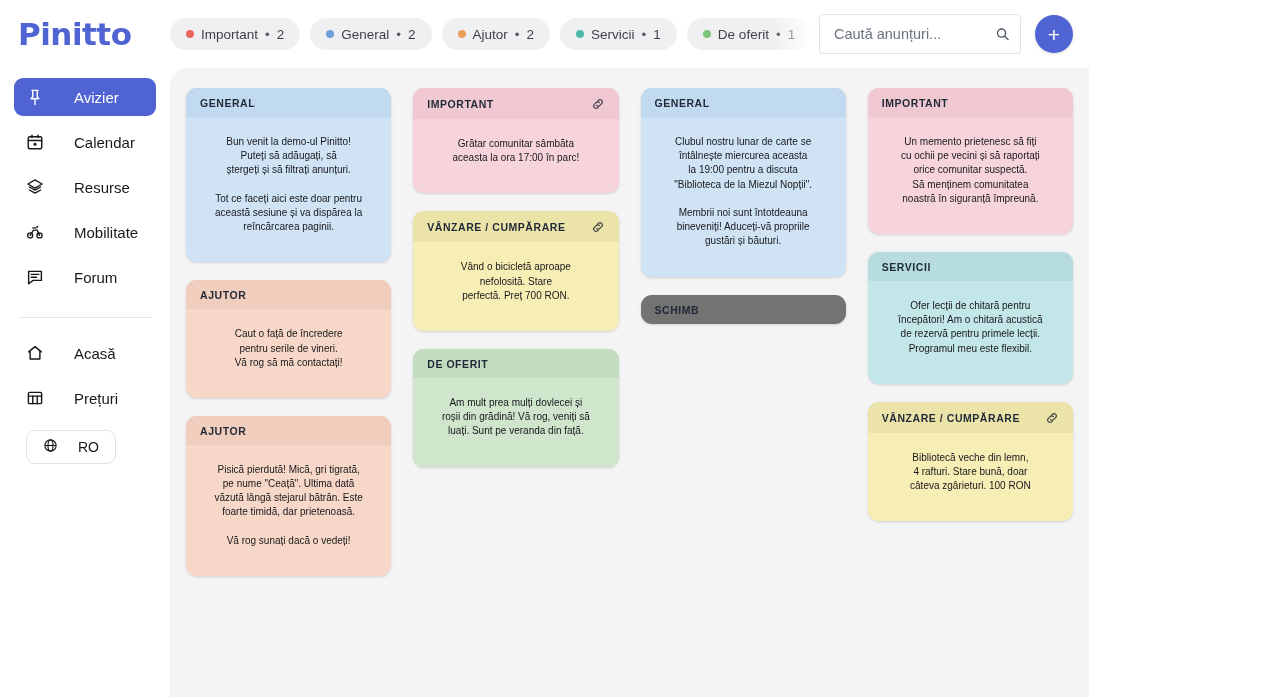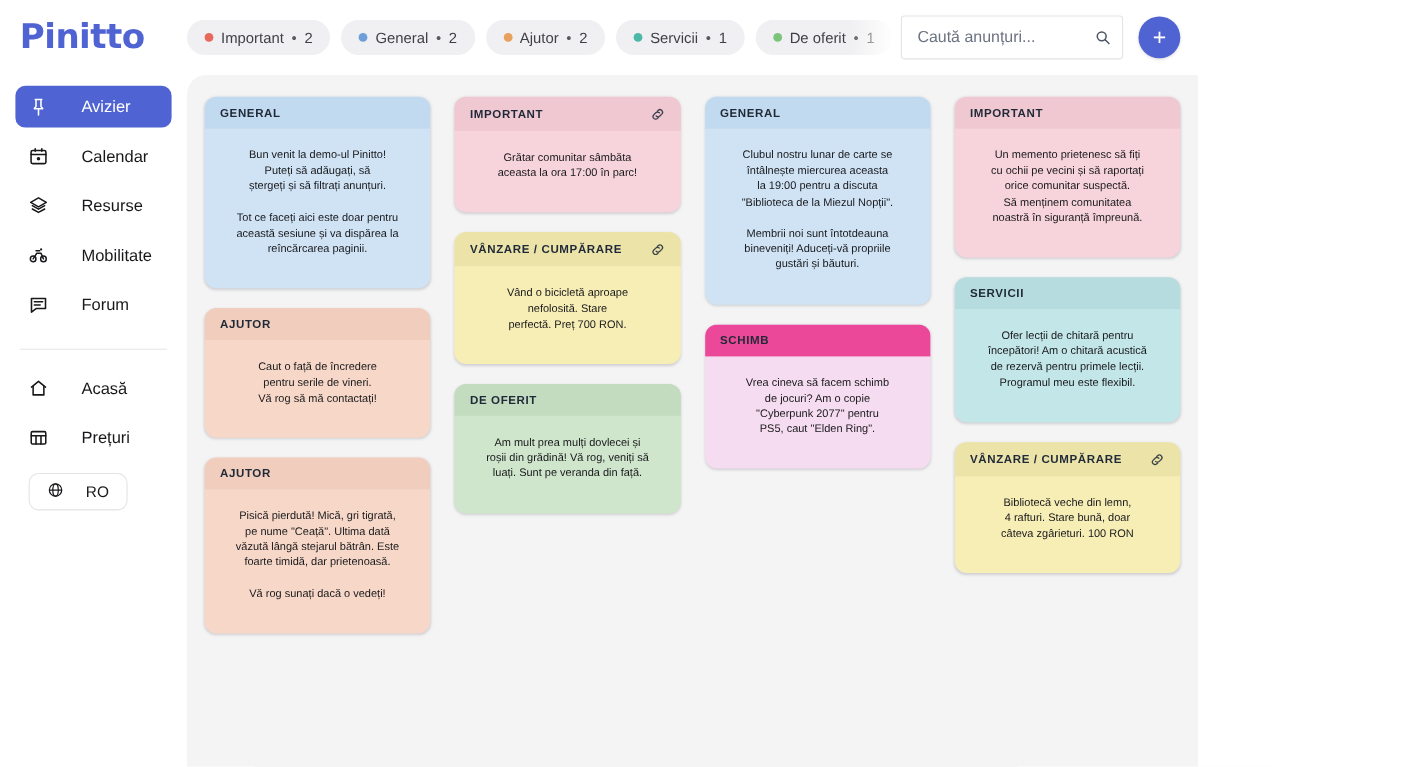--- a/index.html
+++ b/index.html
@@ -388,27 +388,23 @@
               <div class="card-body">Clubul nostru lunar de carte se
 întâlnește miercurea aceasta
 la 19:00 pentru a discuta
 "Biblioteca de la Miezul Nopții".
 
 Membrii noi sunt întotdeauna
 bineveniți! Aduceți-vă propriile
 gustări și băuturi.</div>
             </div>
             <div class="card" style="background: rgb(246, 220, 241);">
-              <div class="card-head" style="background:#ec4899">
+              <div class="card-head" style="background:#737373">
                 <span class="card-tag">SCHIMB</span>
               </div>
-              <div class="card-body">Vrea cineva să facem schimb
-de jocuri? Am o copie
-"Cyberpunk 2077" pentru
-PS5, caut "Elden Ring".</div>
             </div>
           </div>
           <div class="col">
             <div class="card" style="background: rgb(247, 212, 220);">
               <div class="card-head" style="background:#f0c8d2">
                 <span class="card-tag">IMPORTANT</span>
               </div>
               <div class="card-body">Un memento prietenesc să fiți
 cu ochii pe vecini și să raportați
 orice comunitar suspectă.

